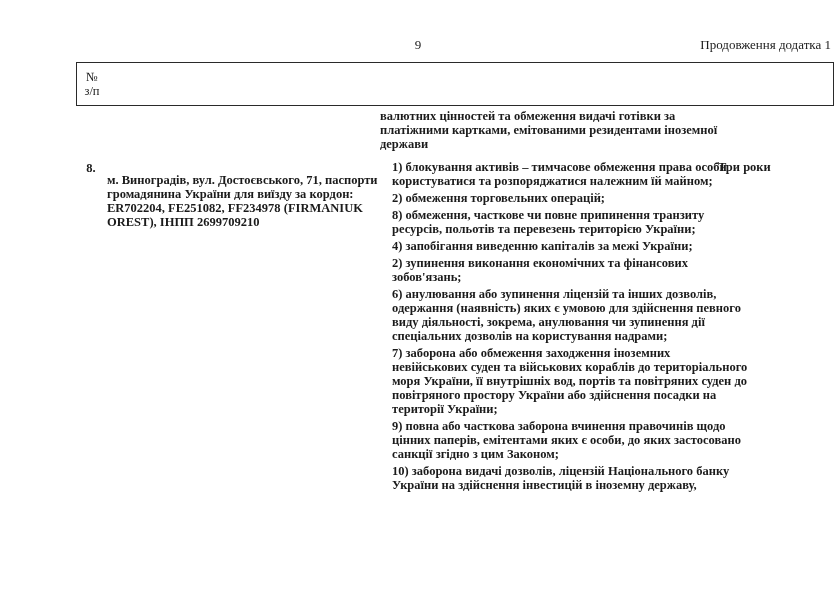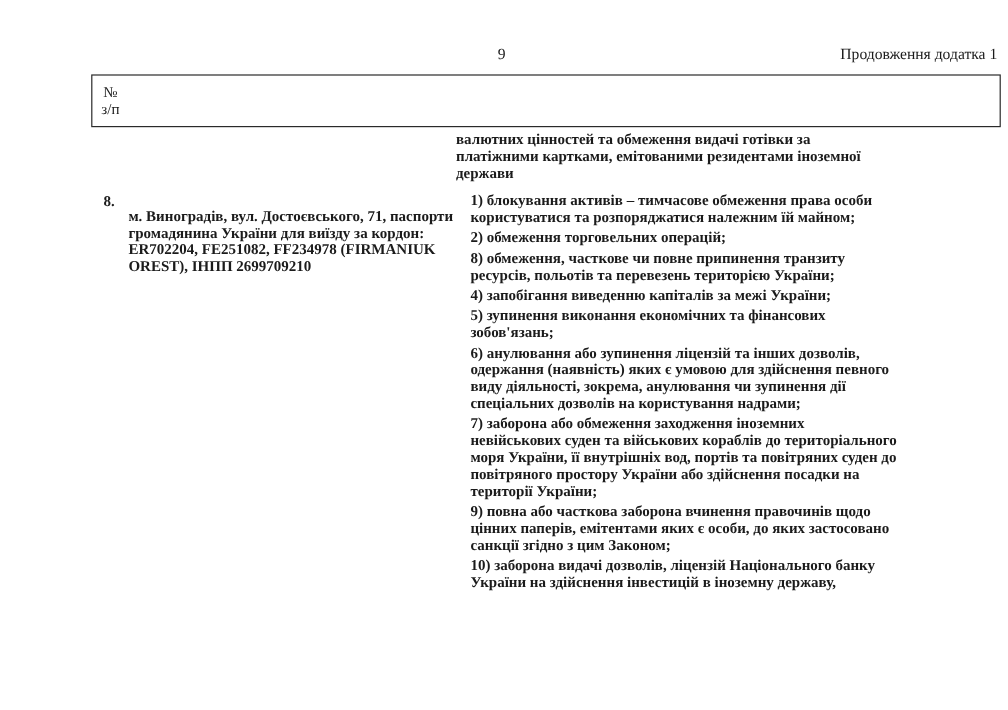--- a/index.html
+++ b/index.html
@@ -100,34 +100,35 @@
 ER702204, FE251082, FF234978 (FIRMANIUK
 OREST), ІНПП 2699709210</p>
       </div>
       <div class="cell cell-measures">
         <p class="measure">1) блокування активів – тимчасове обмеження права особи
 користуватися та розпоряджатися належним їй майном;</p>
         <p class="measure">2) обмеження торговельних операцій;</p>
         <p class="measure">8) обмеження, часткове чи повне припинення транзиту
 ресурсів, польотів та перевезень територією України;</p>
         <p class="measure">4) запобігання виведенню капіталів за межі України;</p>
-        <p class="measure">5) зупинення виконання економічних та фінансових
+        <p class="measure">2) зупинення виконання економічних та фінансових
 зобов'язань;</p>
         <p class="measure">6) анулювання або зупинення ліцензій та інших дозволів,
 одержання (наявність) яких є умовою для здійснення певного
 виду діяльності, зокрема, анулювання чи зупинення дії
 спеціальних дозволів на користування надрами;</p>
         <p class="measure">7) заборона або обмеження заходження іноземних
 невійськових суден та військових кораблів до територіального
 моря України, її внутрішніх вод, портів та повітряних суден до
 повітряного простору України або здійснення посадки на
 території України;</p>
         <p class="measure">9) повна або часткова заборона вчинення правочинів щодо
 цінних паперів, емітентами яких є особи, до яких застосовано
 санкції згідно з цим Законом;</p>
         <p class="measure">10) заборона видачі дозволів, ліцензій Національного банку
 України на здійснення інвестицій в іноземну державу,</p>
       </div>
+      <div class="cell cell-duration">Три роки</div>
     </div>
 
   </div>
 
 </div>
 
 </body></html>

